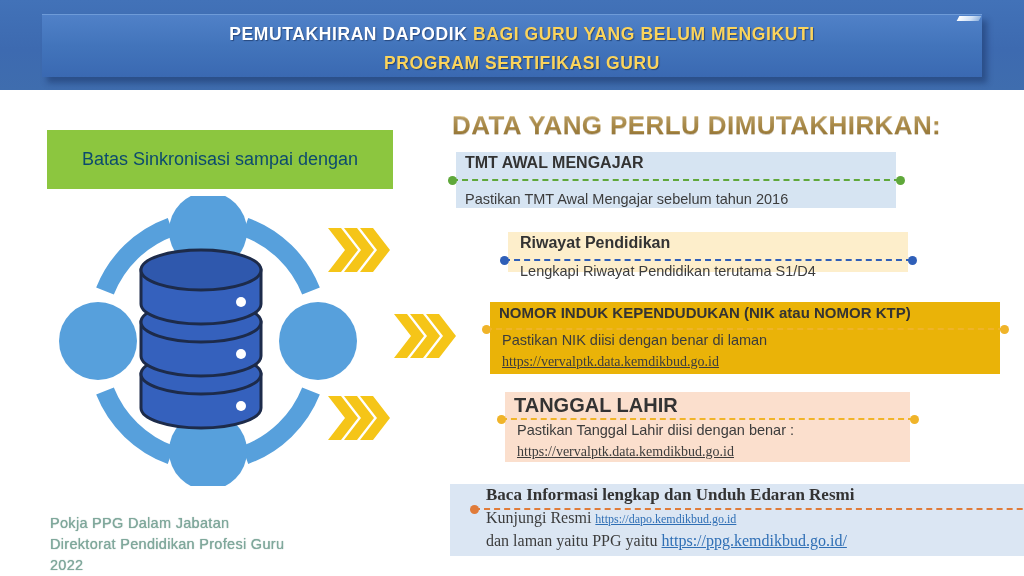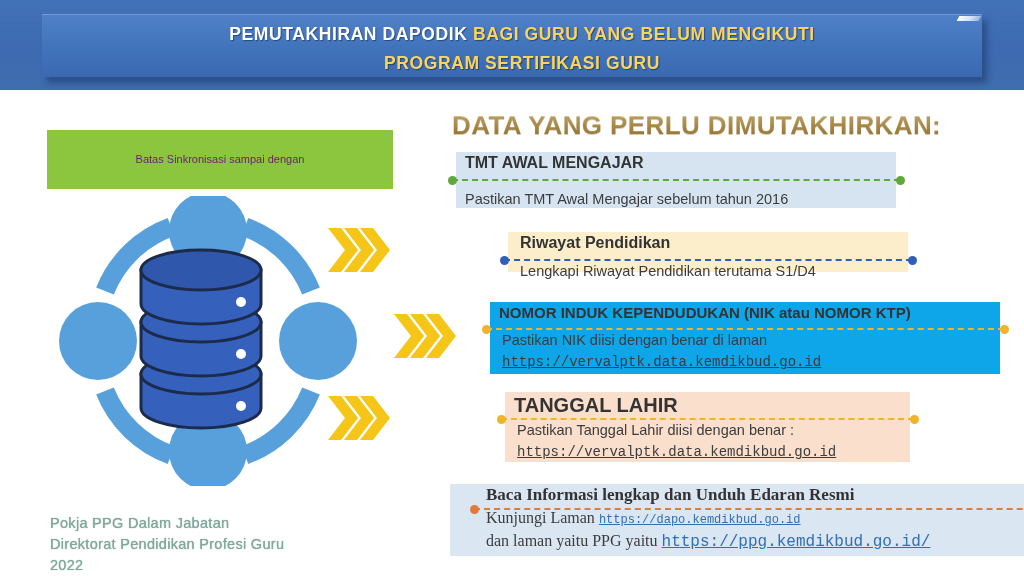--- a/index.html
+++ b/index.html
@@ -36,21 +36,21 @@
   .w{color:#ffffff;}
   .y{color:#fbd45c;}
 
   
   .green-box{
     position:absolute;left:47px;top:130px;width:346px;height:59px;
     background:#8cc63f;
     display:flex;flex-direction:column;align-items:center;justify-content:center;
   }
   .green-box span{
-    color:#701a75;font-size:11px;line-height:21px;white-space:nowrap;
+    color:#0c4a6e;font-size:18px;line-height:21px;white-space:nowrap;
   }
 
   .db-wrap{position:absolute;left:58px;top:196px;width:300px;height:290px;}
 
   .chev{position:absolute;}
   .chev svg{display:block;}
 
   .credit{
     position:absolute;left:50px;top:498px;width:340px;text-align:left;margin-top:15px;
   }
@@ -83,27 +83,27 @@
   .dot{
     position:absolute;width:9px;height:9px;border-radius:50%;top:-5.5px;
   }
   .dot.l{left:-4.5px;}
   .dot.r{right:-4.5px;}
   .card .sub{
     position:absolute;color:#3c3c3c;white-space:nowrap;
   }
   .lnk{
     color:#2f6fb5;text-decoration:underline;
-    font-family:Liberation Mono, monospace;
+    font-family:Liberation Serif, serif;
   }
 
   
   #card-tmt{left:456px;top:152px;width:440px;height:56px;background:#d6e4f2;}
   #card-riwayat{left:508px;top:232px;width:400px;height:40px;background:#fdeecb;}
-  #card-nik{left:490px;top:302px;width:510px;height:72px;background:#0ea5e9;}
+  #card-nik{left:490px;top:302px;width:510px;height:72px;background:#eab308;}
   #card-tgl{left:505px;top:392px;width:405px;height:70px;background:#fbdfcd;}
   #card-info{left:450px;top:484px;width:601px;height:72px;background:#dbe6f3;padding-left:28px;}
 </style>
 </head>
 <body>
 
 <div id="stage">
 
   <div class="banner-outer">
     <div class="banner-inner">
@@ -237,21 +237,21 @@
   </div>
 
   <div class="card" id="card-info">
     <div class="body">
       <div class="head" style="left:8px;top:1px;font-size:17px;font-family:'Liberation Serif',serif;">Baca Informasi lengkap dan Unduh Edaran Resmi</div>
       <div class="rule" style="left:-4px;right:-4px;top:24px;border-top-color:#e07b39;">
         <span class="dot l" style="background:#e07b39;"></span>
         <span class="dot r" style="background:#e07b39;"></span>
       </div>
       <div class="sub" style="left:8px;top:25px;font-size:16px;font-family:'Liberation Serif',serif;">
-        <span>Kunjungi Laman </span><a class="lnk" href="#" style="font-size:12px;">https://dapo.kemdikbud.go.id</a>
+        <span>Kunjungi Resmi </span><a class="lnk" href="#" style="font-size:12px;">https://dapo.kemdikbud.go.id</a>
       </div>
       <div class="sub" style="left:8px;top:48px;font-size:16px;font-family:'Liberation Serif',serif;">
         <span>dan laman yaitu PPG yaitu </span><a class="lnk" href="#" style="font-size:16px;">https://ppg.kemdikbud.go.id/</a>
       </div>
     </div>
   </div>
 
 </div>
 
 </body></html>

